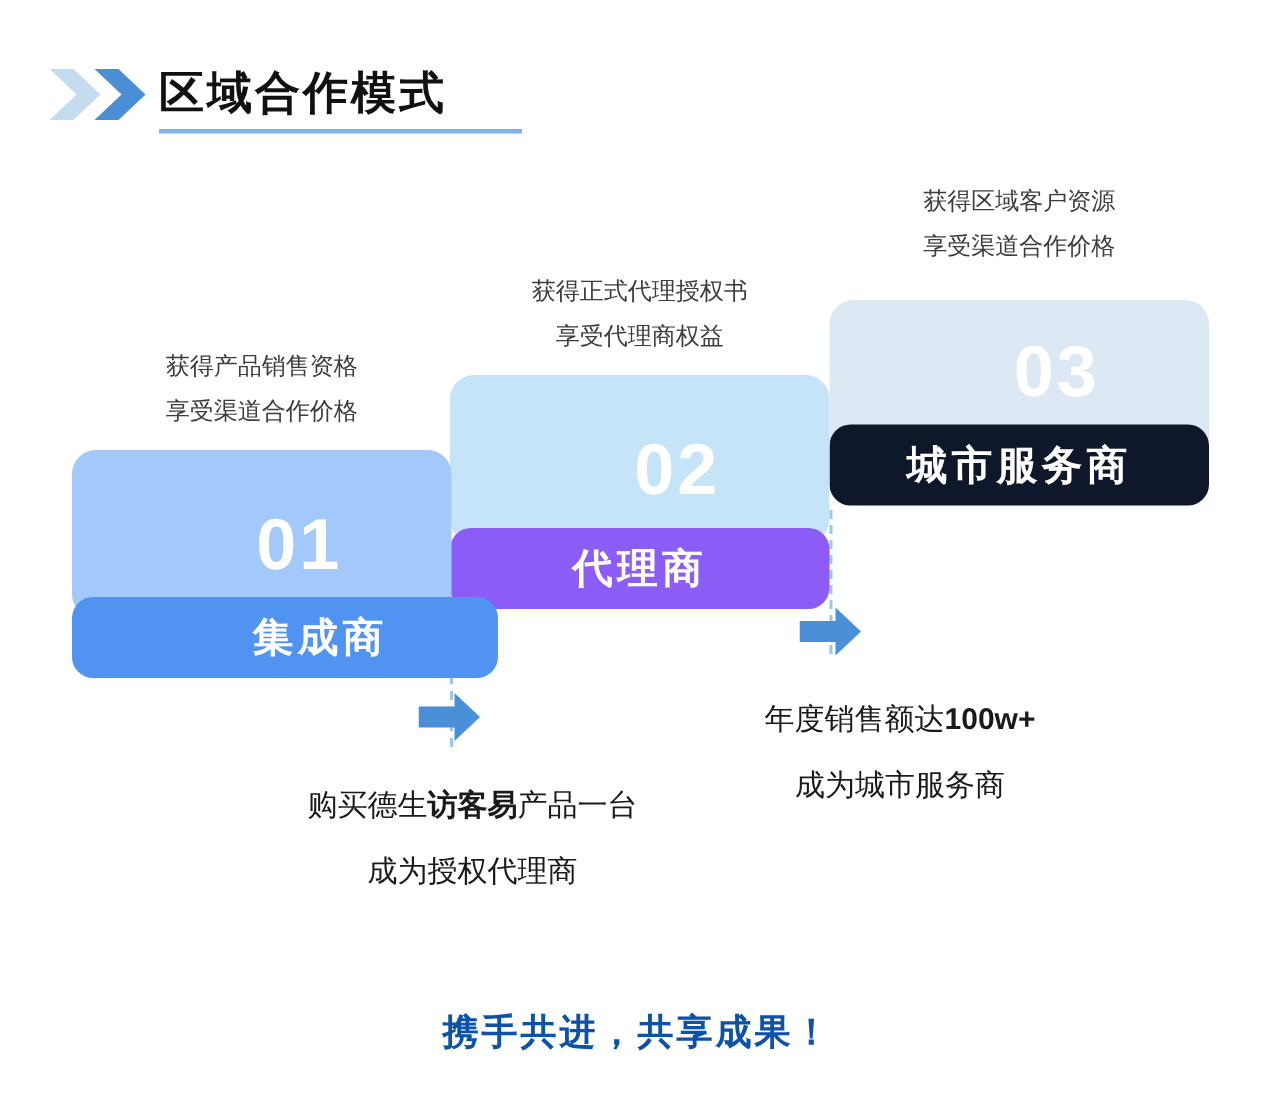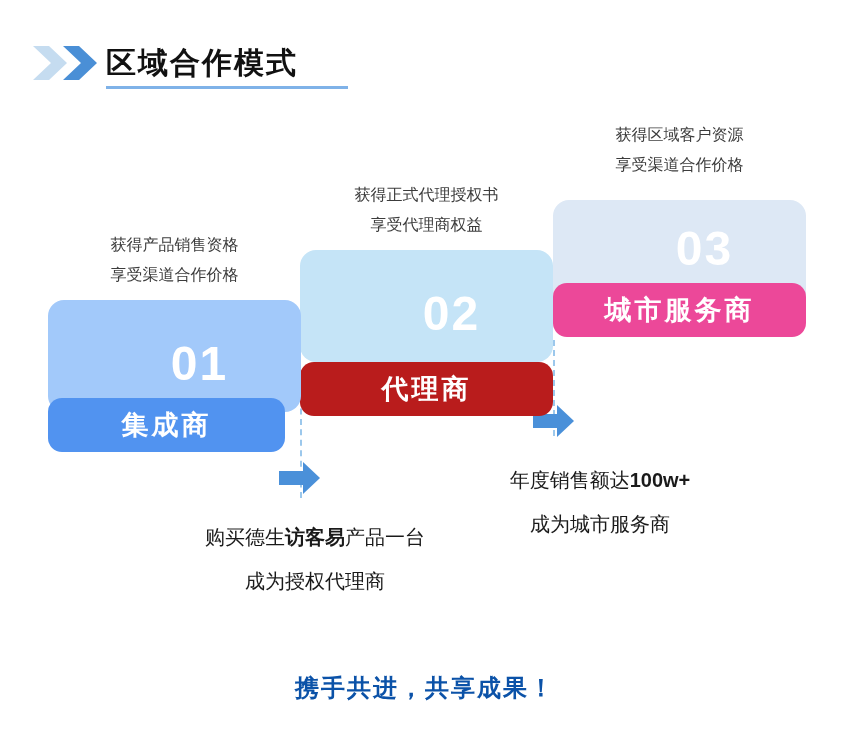--- a/index.html
+++ b/index.html
@@ -48,35 +48,35 @@
   }
   .card-caption{
     position:absolute;
     font-size:16px;color:#3c3c3c;line-height:30px;
     text-align:center;white-space:nowrap;
   }
 
   
   #card1{left:48px;top:300px;width:253px;height:152px;z-index:3;}
   #card1 .card-top{width:253px;height:112px;background:#A2C9FA;}
-  #card1 .card-band{left:0px;top:98px;width:237px;height:54px;background:#5193F0;}
+  #card1 .card-band{left:0px;top:98px;width:237px;height:54px;background:#5193F0;padding-left:47px;}
   #card1 .card-num{left:0;top:40px;width:253px;}
   #cap1{left:48px;top:230px;width:253px;}
 
   
   #card2{left:300px;top:250px;width:253px;height:152px;z-index:2;}
   #card2 .card-top{width:253px;height:112px;background:#C5E4F7;}
-  #card2 .card-band{left:0px;top:112px;width:253px;height:54px;background:#b91c1c;}
+  #card2 .card-band{left:0px;top:102px;width:253px;height:54px;background:#8b5cf6;}
   #card2 .card-num{left:0;top:40px;width:253px;}
   #cap2{left:300px;top:180px;width:253px;}
 
   
   #card3{left:553px;top:200px;width:253px;height:152px;z-index:1;}
   #card3 .card-top{width:253px;height:112px;background:#DDE8F5;}
-  #card3 .card-band{left:0px;top:83px;width:253px;height:54px;background:#ec4899;}
+  #card3 .card-band{left:0px;top:83px;width:253px;height:54px;background:#0f172a;}
   #card3 .card-num{left:0;top:25px;width:253px;}
   #cap3{left:553px;top:120px;width:253px;}
 
   
   .dash{
     position:absolute;width:0;
     border-left:2px dashed #9CC8EC;
   }
   #dash1{left:300px;top:398px;height:100px;}
   #dash2{left:553px;top:340px;height:96px;}

